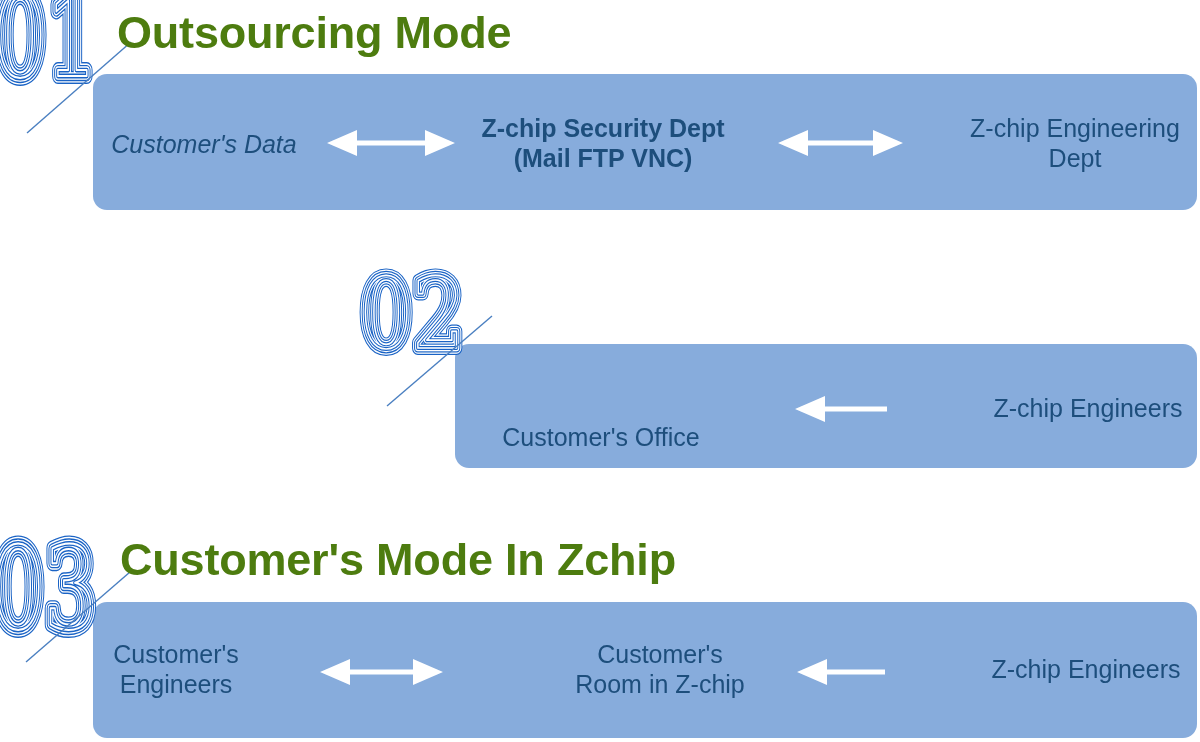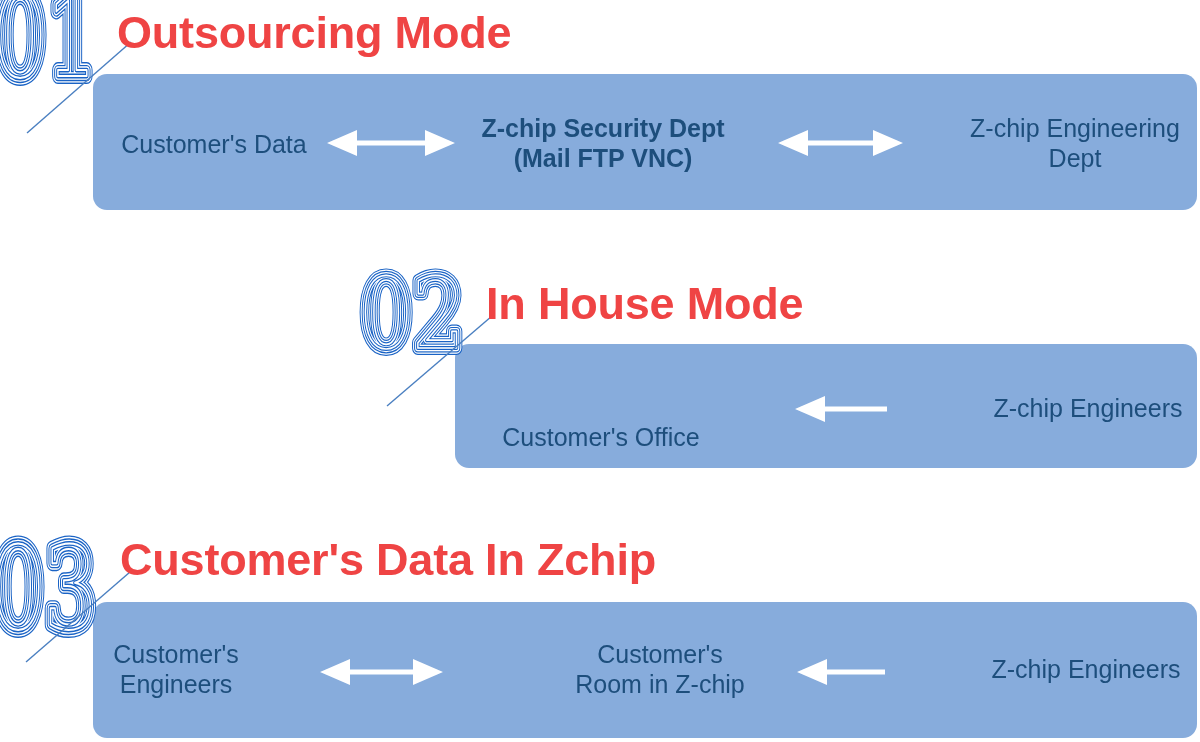--- a/index.html
+++ b/index.html
@@ -4,21 +4,21 @@
 <style>
   html,body{margin:0;padding:0;background:#fff;}
   .stage{
     position:relative;width:1200px;height:742px;overflow:hidden;background:#ffffff;
     font-family:"Liberation Sans", sans-serif;
   }
   .box{
     position:absolute;background:#87ACDC;border-radius:14px;
   }
   .section-title{
-    position:absolute;color:#ef4444;font-size:45px;font-weight:600;
+    position:absolute;color:#4d7c0f;font-size:45px;font-weight:600;
     letter-spacing:-0.2px;line-height:54px;white-space:nowrap;
   }
   .boxlabel{
     position:absolute;color:#1d4e7c;font-size:25px;line-height:30px;
     text-align:center;white-space:pre-line;
   }
   .overlay{
     position:absolute;left:0;top:0;width:1200px;height:742px;z-index:3;
     pointer-events:none;
   }
@@ -30,24 +30,23 @@
 </head>
 <body>
 
 <div class="stage">
 
   <div class="box z1" style="left:93px;top:74px;width:1104px;height:136px;"></div>
   <div class="box z1" style="left:455px;top:344px;width:742px;height:124px;"></div>
   <div class="box z1" style="left:93px;top:602px;width:1104px;height:136px;"></div>
 
   <div class="section-title z4" style="left:117px;top:6px;">Outsourcing Mode</div>
-  <div class="section-title z4" style="left:486px;top:277px;">In House Mode</div>
-  <div class="section-title z4" style="left:120px;top:533px;">Customer's Data In Zchip</div>
+  <div class="section-title z4" style="left:120px;top:533px;">Customer's Mode In Zchip</div>
 
-  <div class="boxlabel z4" style="left:104px;top:129px;width:220px;">Customer's Data</div>
+  <div class="boxlabel z4" style="left:94px;top:129px;width:220px;font-style:italic;">Customer's Data</div>
   <div class="boxlabel z4" style="left:453px;top:113px;width:300px;font-weight:bold;">Z-chip Security Dept
 (Mail FTP VNC)</div>
   <div class="boxlabel z4" style="left:925px;top:113px;width:300px;">Z-chip Engineering
 Dept</div>
 
   <div class="boxlabel z4" style="left:451px;top:394px;width:300px;margin-top:28px;">Customer's Office</div>
   <div class="boxlabel z4" style="left:938px;top:393px;width:300px;">Z-chip Engineers</div>
 
   <div class="boxlabel z4" style="left:76px;top:639px;width:200px;">Customer's
 Engineers</div>

